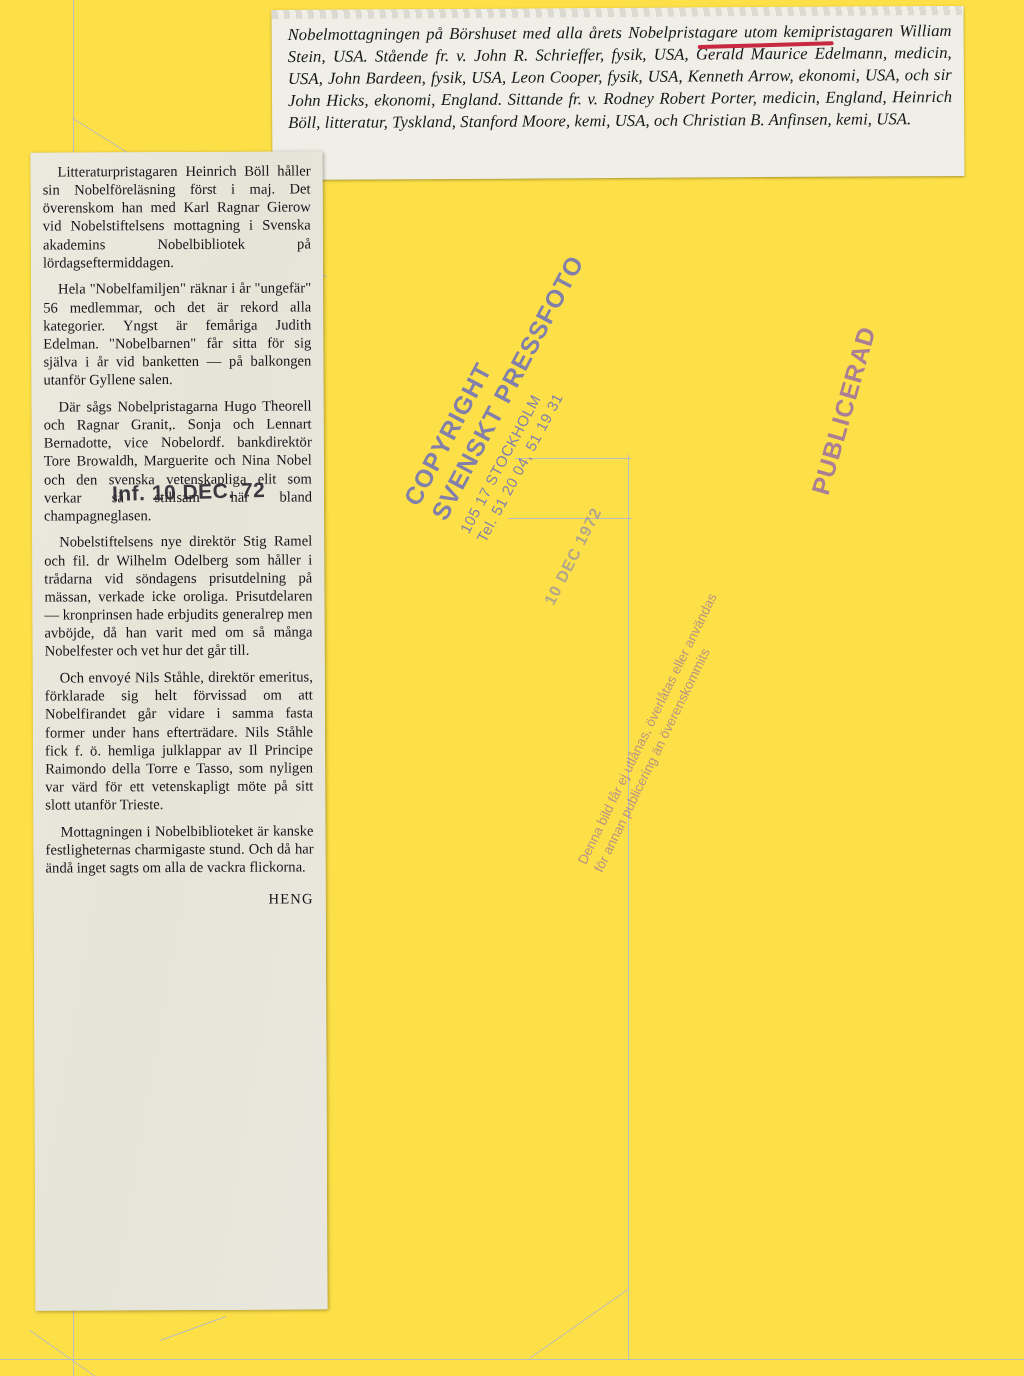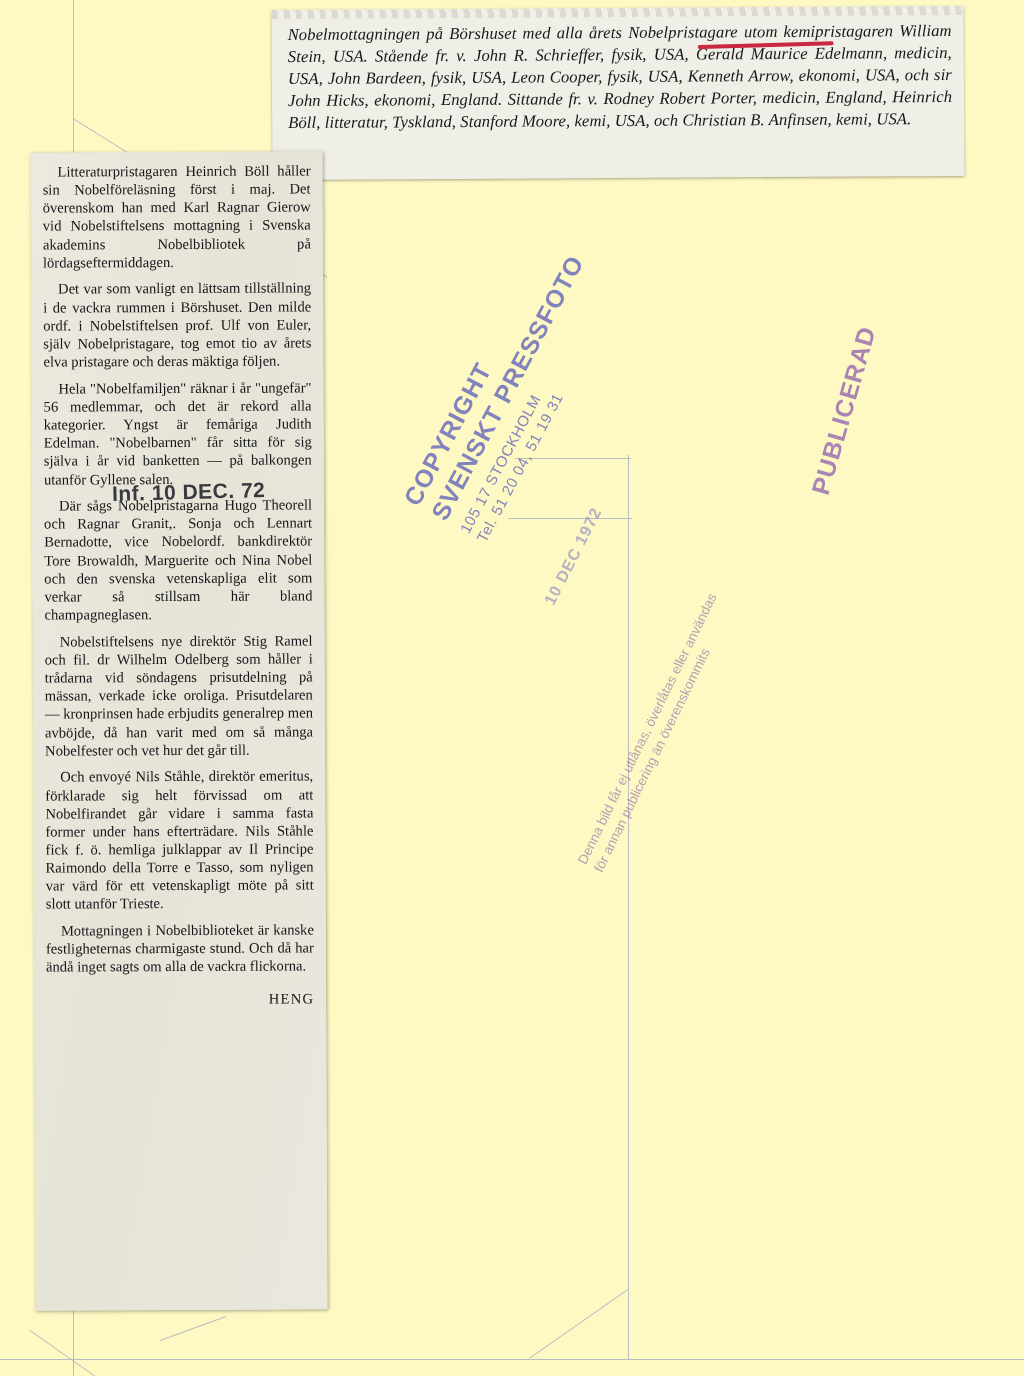--- a/index.html
+++ b/index.html
@@ -4,21 +4,21 @@
 <style>
   html, body {
     margin: 0;
     padding: 0;
     background: #ffffff;
   }
   #page {
     position: relative;
     width: 1024px;
     height: 1376px;
-    background: #fef9c3;
+    background: #fde047;
     overflow: hidden;
     font-family: "Liberation Serif", serif;
   }
 
   
   .plan-line {
     position: absolute;
     background: #b9bcc0;
   }
   .plan-line.h { height: 1px; }
@@ -230,21 +230,20 @@
   <div id="caption-clip">
     <div class="edge-top"></div>
     <div id="caption-text">Nobelmottagningen på Börshuset med alla årets Nobelpristagare utom kemipristagaren William Stein, USA. Stående fr. v. John R. Schrieffer, fysik, USA, Gerald Maurice Edelmann, medicin, USA, John Bardeen, fysik, USA, Leon Cooper, fysik, USA, Kenneth Arrow, ekonomi, USA, och sir John Hicks, ekonomi, England. Sittande fr. v. Rodney Robert Porter, medicin, England, Heinrich Böll, litteratur, Tyskland, Stanford Moore, kemi, USA, och Christian B. Anfinsen, kemi, USA.</div>
     <div class="red-underline"></div>
   </div>
 
   <div id="article-clip">
     <div class="paper-tint"></div>
     <div id="article-body">
       <p class="first">Litteraturpristagaren Heinrich Böll håller sin Nobelföreläsning först i maj. Det överenskom han med Karl Ragnar Gierow vid Nobelstiftelsens mottagning i Svenska akademins Nobelbibliotek på lördagseftermiddagen.</p>
-      <p>Det var som vanligt en lättsam tillställning i de vackra rummen i Börshuset. Den milde ordf. i Nobelstiftelsen prof. Ulf von Euler, själv Nobelpristagare, tog emot tio av årets elva pristagare och deras mäktiga följen.</p>
       <p>Hela "Nobelfamiljen" räknar i år "ungefär" 56 medlemmar, och det är rekord alla kategorier. Yngst är femåriga Judith Edelman. "Nobelbarnen" får sitta för sig själva i år vid banketten — på balkongen utanför Gyllene salen.</p>
       <p>Där sågs Nobelpristagarna Hugo Theorell och Ragnar Granit,. Sonja och Lennart Bernadotte, vice Nobelordf. bankdirektör Tore Browaldh, Marguerite och Nina Nobel och den svenska vetenskapliga elit som verkar så stillsam här bland champagneglasen.</p>
       <p>Nobelstiftelsens nye direktör Stig Ramel och fil. dr Wilhelm Odelberg som håller i trådarna vid söndagens prisutdelning på mässan, verkade icke oroliga. Prisutdelaren — kronprinsen hade erbjudits generalrep men avböjde, då han varit med om så många Nobelfester och vet hur det går till.</p>
       <p>Och envoyé Nils Ståhle, direktör emeritus, förklarade sig helt förvissad om att Nobelfirandet går vidare i samma fasta former under hans efterträdare. Nils Ståhle fick f. ö. hemliga julklappar av Il Principe Raimondo della Torre e Tasso, som nyligen var värd för ett vetenskapligt möte på sitt slott utanför Trieste.</p>
       <p>Mottagningen i Nobelbiblioteket är kanske festligheternas charmigaste stund. Och då har ändå inget sagts om alla de vackra flickorna.</p>
       <p class="sig">HENG</p>
     </div>
   </div>
 
   <div id="date-stamp">Inf. 10 DEC. 72</div>

